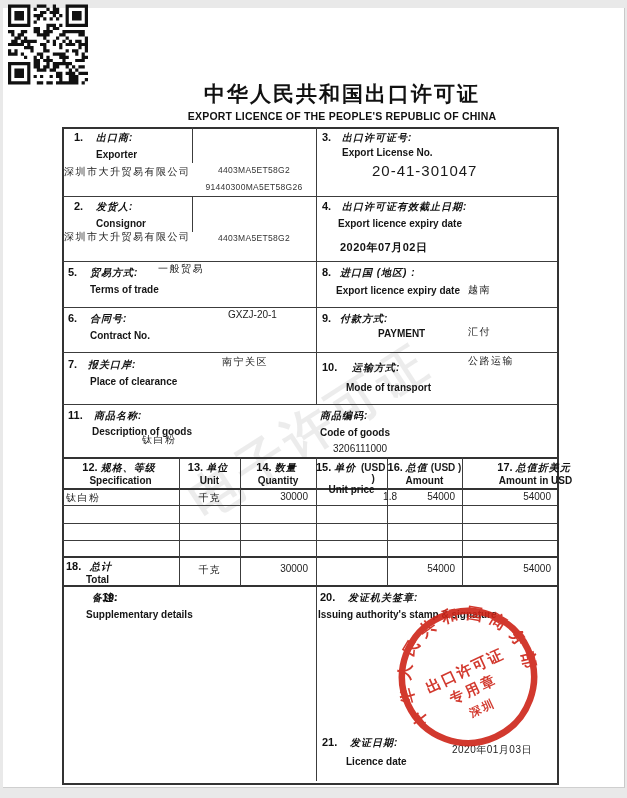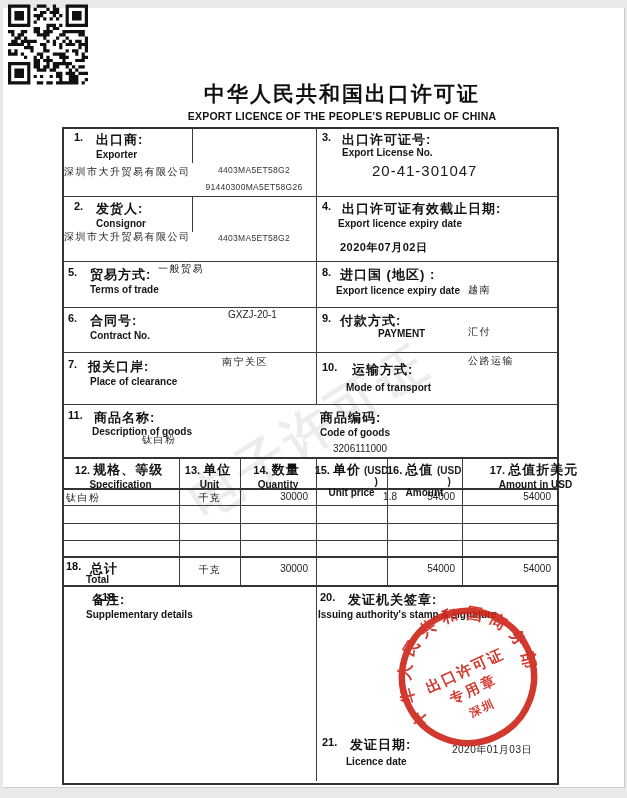--- a/index.html
+++ b/index.html
@@ -3,21 +3,21 @@
 <meta charset="utf-8">
 <style>
   html,body{margin:0;padding:0;}
   body{width:627px;height:798px;position:relative;background:#e9e9e9;overflow:hidden;
        font-family:"Liberation Sans","DejaVu Sans",sans-serif;color:#1c1c1c;}
   .abs{position:absolute;}
   .page{position:absolute;left:3px;top:8px;width:621px;height:779px;background:#fff;
         border-right:1px solid #c9c9c9;border-bottom:1px solid #cfcfcf;}
   .title{font-size:21px;font-weight:bold;letter-spacing:2px;color:#111;text-align:center;}
   .subtitle{font-size:10.5px;font-weight:bold;color:#111;text-align:center;letter-spacing:.2px;}
-  .cn{font-size:13px;font-weight:bold;color:#111;letter-spacing:1px;white-space:nowrap;}
+  .cn{font-size:10px;font-weight:bold;color:#111;letter-spacing:1px;white-space:nowrap;font-style:italic;}
   .no{font-size:11px;font-weight:bold;color:#111;}
   .en{font-size:10px;font-weight:bold;color:#151515;white-space:nowrap;}
   .val{font-size:10px;color:#222;white-space:nowrap;}
   .valcn{font-size:10px;color:#222;letter-spacing:1.5px;white-space:nowrap;}
   .code{font-size:8.5px;color:#333;letter-spacing:.3px;text-align:center;margin-top:36px;}
   .big{font-size:15px;color:#1a1a1a;letter-spacing:1px;}
   .bolddate{font-size:11px;font-weight:bold;color:#111;letter-spacing:.5px;}
   .hline{position:absolute;background:#3c3c3c;height:1px;}
   .hline2{position:absolute;background:#333;height:2px;}
   .vline{position:absolute;background:#3c3c3c;width:1px;}

